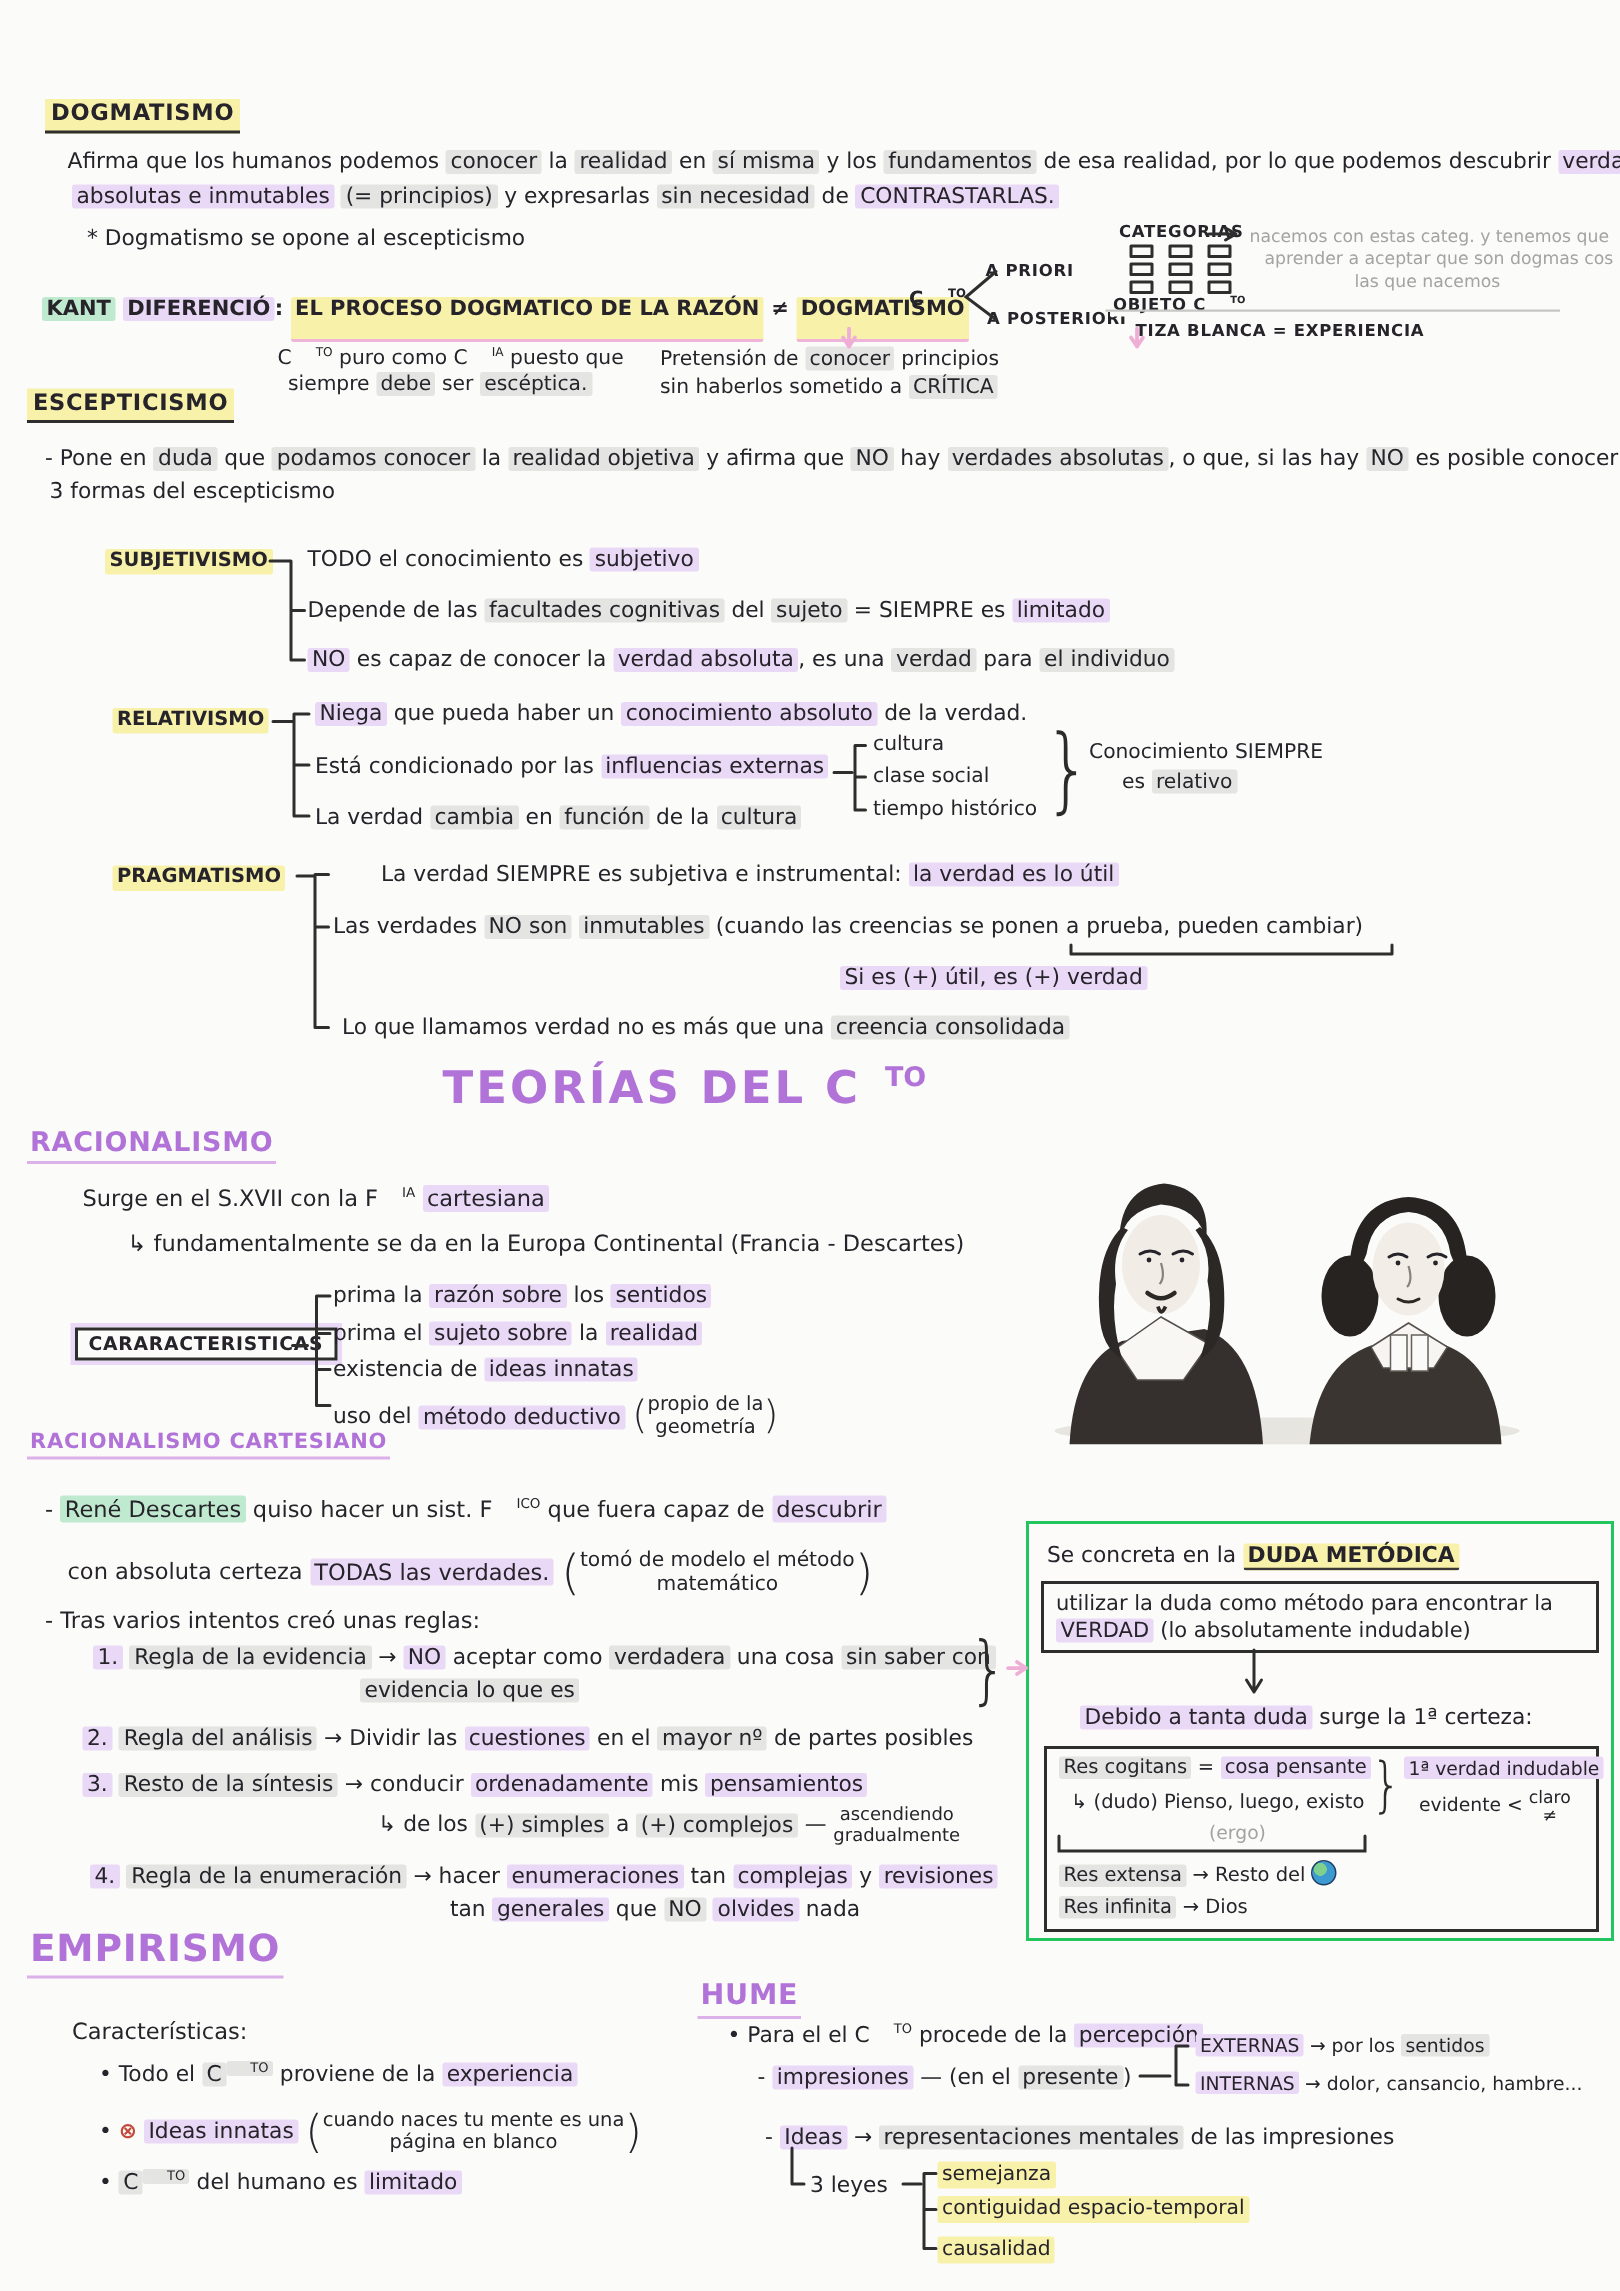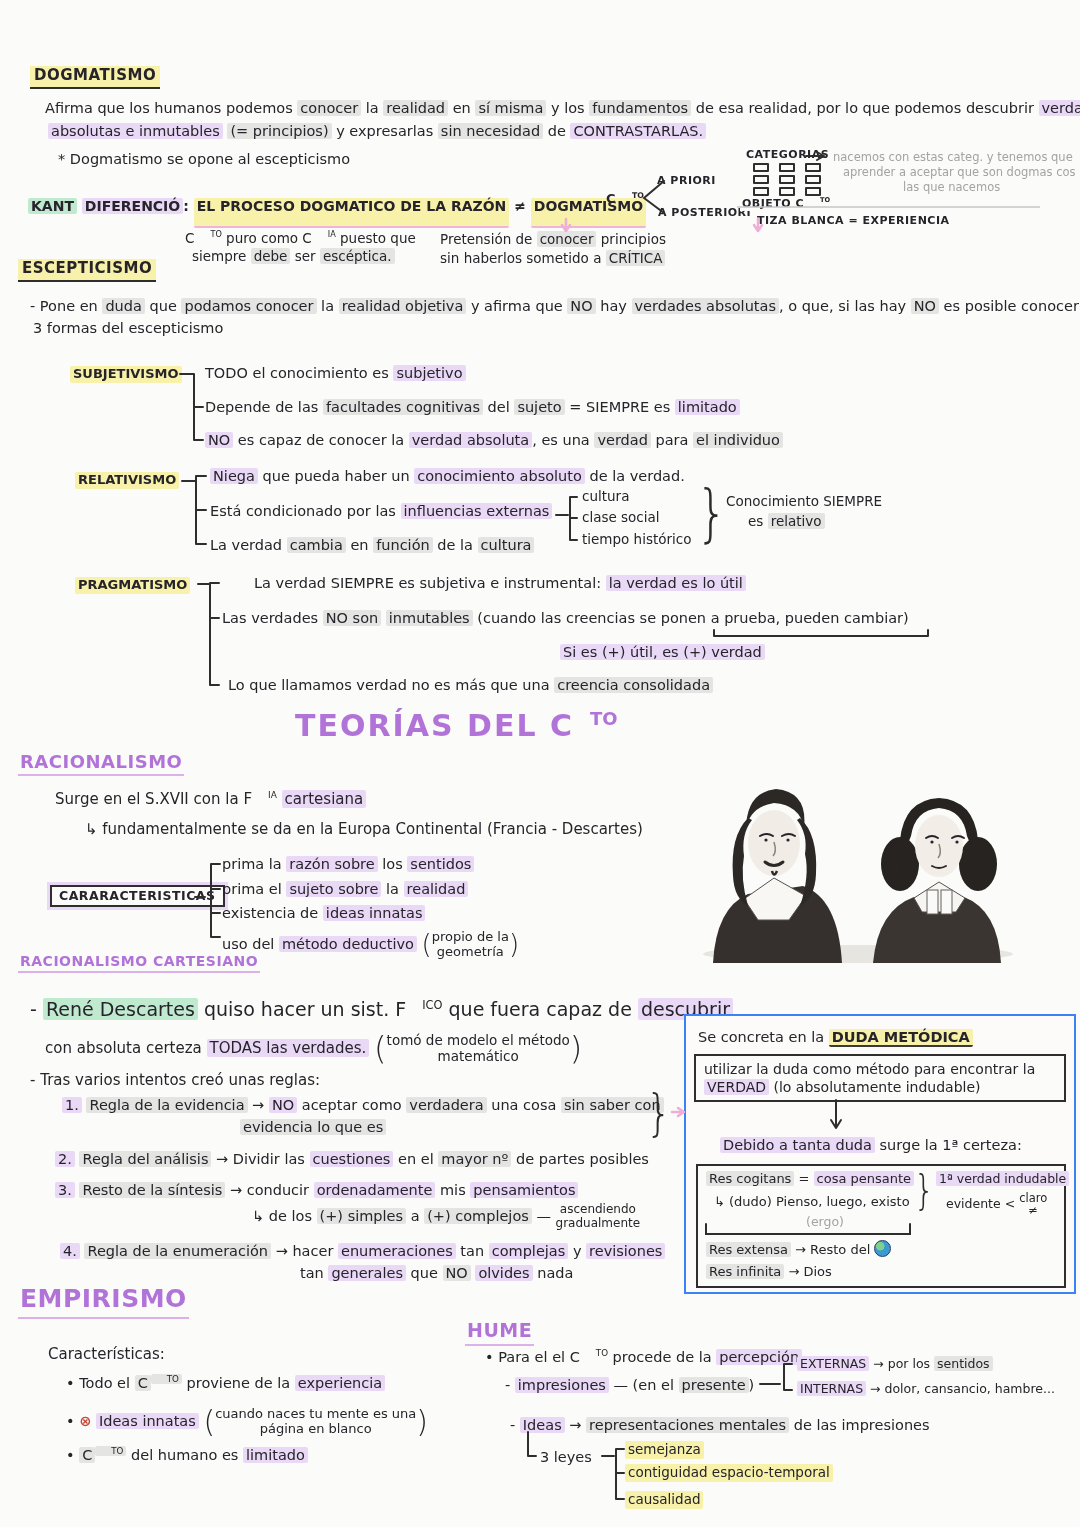--- a/index.html
+++ b/index.html
@@ -27,21 +27,21 @@
   .title-teo{color:#b273d8;font-weight:bold;font-size:30px;letter-spacing:2px;}
   .tree-label{font-weight:bold;font-size:13px;}
   .small-b{font-weight:bold;font-size:11px;letter-spacing:.5px;}
   .brace{font-weight:200;color:#2b2b2b;line-height:1;transform:scaleX(.8);transform-origin:left center;}
   .bigp{font-weight:200;vertical-align:middle;}
   .pstack{display:inline-block;text-align:center;line-height:1.15;vertical-align:middle;white-space:nowrap;}
   .vstack{display:inline-block;text-align:center;line-height:1.05;vertical-align:middle;font-size:11.5px;}
   .boxed{border:2px solid #2e2e2e;padding:1px 7px;font-weight:bold;font-size:12.5px;
          box-shadow:0 0 0 3px #ead9f6;background:#fbfbf9;letter-spacing:.5px;}
   .innerbox{border:2px solid #2e2e2e;background:#fbfbf9;}
-  .dudabox{border:2px solid #3b82f6;background:#fcfbfa;}
+  .dudabox{border:2px solid #22c55e;background:#fcfbfa;}
   .globe{display:inline-block;width:15px;height:15px;border-radius:50%;
          background:radial-gradient(circle at 35% 35%, #7fd08c 0 30%, #3d9ad1 32% 100%);
          border:1.5px solid #1c3f66;vertical-align:-3px;}
   
   .catgrid{display:grid;grid-template-columns:repeat(3,16px);grid-auto-rows:9px;column-gap:10px;row-gap:3px;}
   .catgrid i{border:2px solid #2e2e2e;border-radius:1px;display:block;}
   svg{display:block;}
 </style>
 </head>
 <body>
@@ -146,21 +146,21 @@
       <path d="M251,40 Q216,42 212,82 Q200,84 202,110 Q204,128 216,132 Q212,102 223,78 Q227,52 251,50 Q275,52 279,78 Q290,102 286,132 Q298,128 300,110 Q302,84 290,82 Q286,42 251,40 Z" fill="#272320"></path>
       <path d="M238,80 q6,-4 12,0 M264,80 q6,-4 12,0" stroke="#26242a" stroke-width="2" fill="none" stroke-linecap="round"></path>
       <circle cx="244" cy="84" r="1.6" fill="#26242a"></circle>
         <circle cx="269" cy="84" r="1.6" fill="#26242a"></circle>
       <path d="M251,86 q3,10 -1,14" stroke="#8a837c" stroke-width="1.5" fill="none"></path>
       <path d="M244,108 q7,4 14,0" stroke="#2c2826" stroke-width="2" fill="none" stroke-linecap="round"></path>
     </g>
   </svg>
 
   <div class="abs ph" style="left:18px;top:952px;font-size:14px;">RACIONALISMO CARTESIANO</div>
-  <div class="abs" style="left:30px;top:997px;font-size:19px;"><span>- </span><span class="hgr">René Descartes</span><span> quiso hacer un sist. F</span><span class="sup">ICO</span><span> que fuera capaz de </span><span class="hp">descubrir</span></div>
+  <div class="abs" style="left:30px;top:997px;font-size:15px;"><span>- </span><span class="hgr">René Descartes</span><span> quiso hacer un sist. F</span><span class="sup">ICO</span><span> que fuera capaz de </span><span class="hp">descubrir</span></div>
   <div class="abs" style="left:45px;top:1028px;font-size:15px;"><span><span>con absoluta certeza </span><span class="hp">TODAS las verdades.</span><span> </span></span><span class="bigp" style="font-size:32px;">(</span><span class="pstack" style="font-size:13.5px;"><span>tomó de modelo el método</span><br><span>matemático</span></span><span class="bigp" style="font-size:32px;">)</span></div>
   <div class="abs" style="left:30px;top:1071px;font-size:15px;">- Tras varios intentos creó unas reglas:</div>
   <div class="abs" style="left:62px;top:1096px;"><span class="hp">1.</span><span> </span><span class="hg">Regla de la evidencia</span><span> → </span><span class="hp">NO</span><span> aceptar como </span><span class="hg">verdadera</span><span> una cosa </span><span class="hg">sin saber con</span></div>
   <div class="abs" style="left:240px;top:1118px;"><span class="hg">evidencia lo que es</span></div>
   <div class="abs brace" style="left:646px;top:1088px;font-size:50px;">}</div>
   <div class="abs" style="left:55px;top:1150px;"><span class="hp">2.</span><span> </span><span class="hg">Regla del análisis</span><span> → Dividir las </span><span class="hp">cuestiones</span><span> en el </span><span class="hg">mayor nº</span><span> de partes posibles</span></div>
   <div class="abs" style="left:55px;top:1181px;"><span class="hp">3.</span><span> </span><span class="hg">Resto de la síntesis</span><span> → conducir </span><span class="hp">ordenadamente</span><span> mis </span><span class="hp">pensamientos</span></div>
   <div class="abs" style="left:252px;top:1203px;"><span><span>↳ de los </span><span class="hg">(+) simples</span><span> a </span><span class="hg">(+) complejos</span><span> — </span></span><span class="pstack" style="font-size:12px;"><span>ascendiendo</span><br><span>gradualmente</span></span></div>
   <div class="abs" style="left:60px;top:1242px;"><span class="hp">4.</span><span> </span><span class="hg">Regla de la enumeración</span><span> → hacer </span><span class="hp">enumeraciones</span><span> tan </span><span class="hp">complejas</span><span> y </span><span class="hp">revisiones</span></div>
   <div class="abs" style="left:300px;top:1264px;"><span>tan </span><span class="hp">generales</span><span> que </span><span class="hg">NO</span><span> </span><span class="hp">olvides</span><span> nada</span></div>

